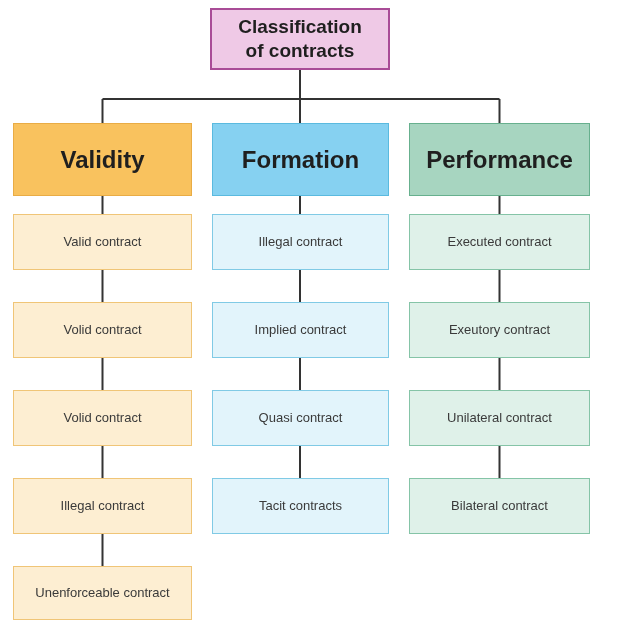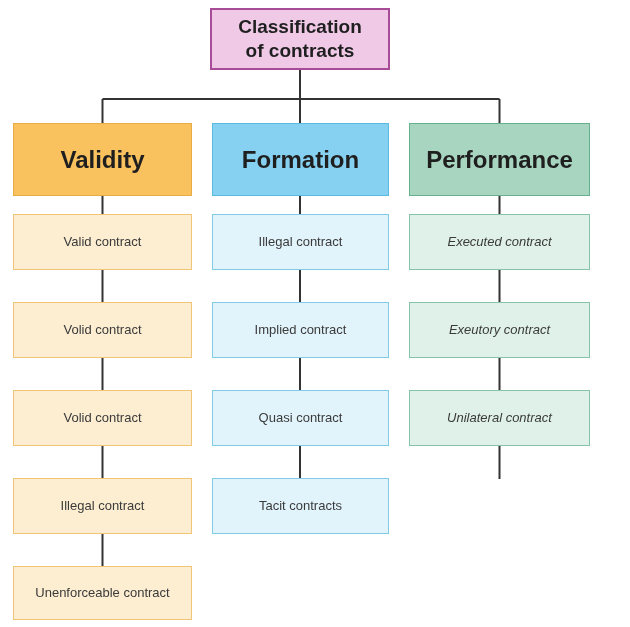--- a/index.html
+++ b/index.html
@@ -43,21 +43,21 @@
   }
   .col1 { left: 13px;  width: 179px; }
   .col2 { left: 212px; width: 177px; }
   .col3 { left: 409px; width: 181px; text-align: right; }
 
   .hdr.col1  { background: var(--validity-fill);    border-color: var(--validity-border); }
   .node.col1 { background: var(--validity-item-fill);    border-color: var(--validity-item-border); }
   .hdr.col2  { background: var(--formation-fill);   border-color: var(--formation-border); }
   .node.col2 { background: var(--formation-item-fill);   border-color: var(--formation-item-border); }
   .hdr.col3  { background: var(--performance-fill); border-color: var(--performance-border); }
-  .node.col3 { background: var(--performance-item-fill); border-color: var(--performance-item-border); font-style: italic; }
+  .node.col3 { background: var(--performance-item-fill); border-color: var(--performance-item-border); }
 
   .r1 { top: 214px; height: 56px; }
   .r2 { top: 302px; height: 56px; }
   .r3 { top: 390px; height: 56px; }
   .r4 { top: 478px; height: 56px; }
   .r5 { top: 566px; height: 54px; }
 </style>
 </head>
 <body>
 
@@ -87,14 +87,15 @@
   <div class="box node col1 r5">Unenforceable contract</div>
 
   <div class="box node col2 r1">Illegal contract</div>
   <div class="box node col2 r2">Implied contract</div>
   <div class="box node col2 r3">Quasi contract</div>
   <div class="box node col2 r4">Tacit contracts</div>
 
   <div class="box node col3 r1">Executed contract</div>
   <div class="box node col3 r2">Exeutory contract</div>
   <div class="box node col3 r3">Unilateral contract</div>
+  <div class="box node col3 r4">Bilateral contract</div>
 
 </div>
 
 </body></html>

